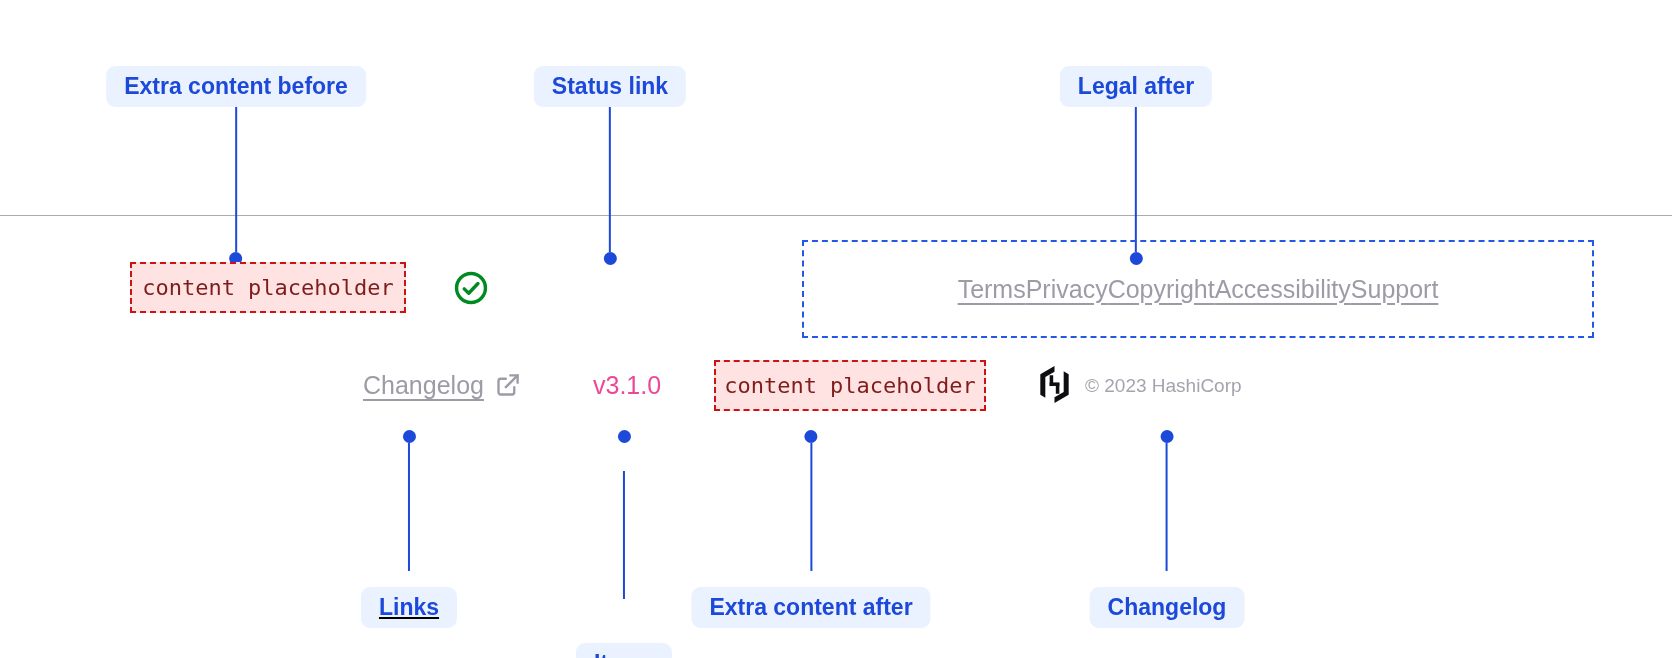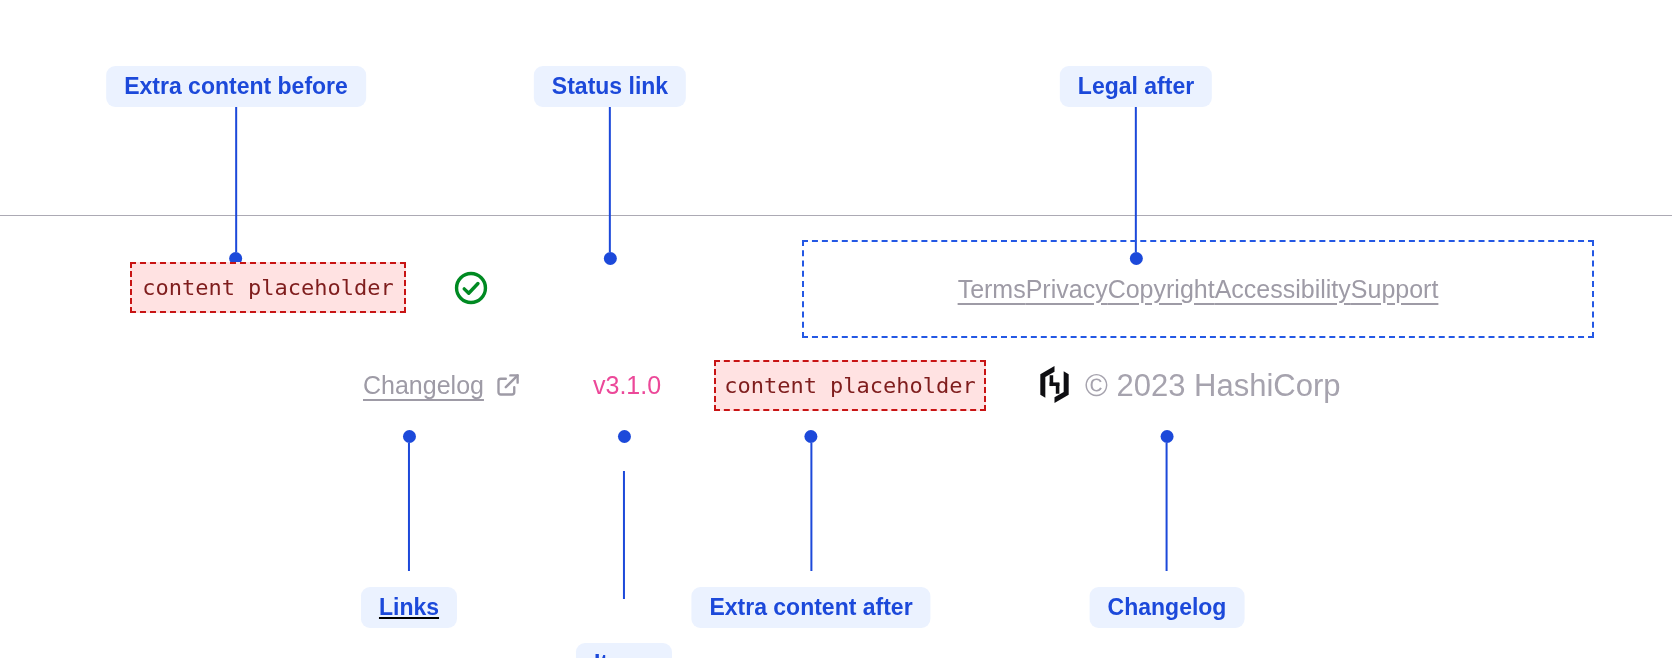--- a/index.html
+++ b/index.html
@@ -43,21 +43,21 @@
   .legal-box{
     position:absolute;left:802px;top:240px;width:792px;height:98px;box-sizing:border-box;
     border:2px dashed #2458E4;display:flex;align-items:center;justify-content:center;
     padding:0 24px;
   }
   .changelog{position:absolute;left:363px;top:360px;height:51px;display:flex;align-items:center;gap:10px;}
   .version{position:absolute;left:593px;top:360px;height:51px;display:flex;align-items:center;
     color:#ec4899;font-size:25px;}
   .logo{position:absolute;left:1036px;top:366px;width:37px;height:37px;display:block;}
   .copyright{position:absolute;left:1085px;top:360px;height:51px;display:flex;align-items:center;
-    color:#A6A3AE;font-size:31px;white-space:nowrap;}
+    color:#A6A3AE;font-size:19px;white-space:nowrap;}
   .icon{display:block;flex:none;}
 </style>
 </head>
 <body>
 
 <div class="stage">
 
   <div class="divider"></div>
 
   <div class="anno top anno-t0">

